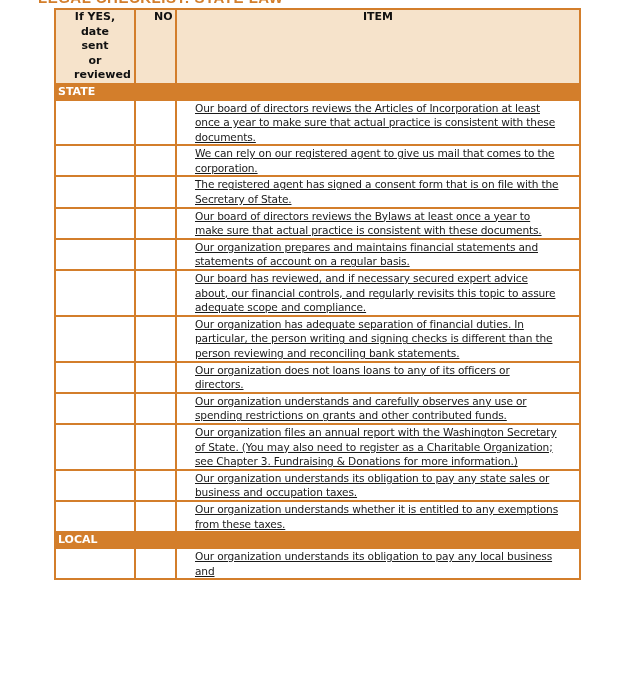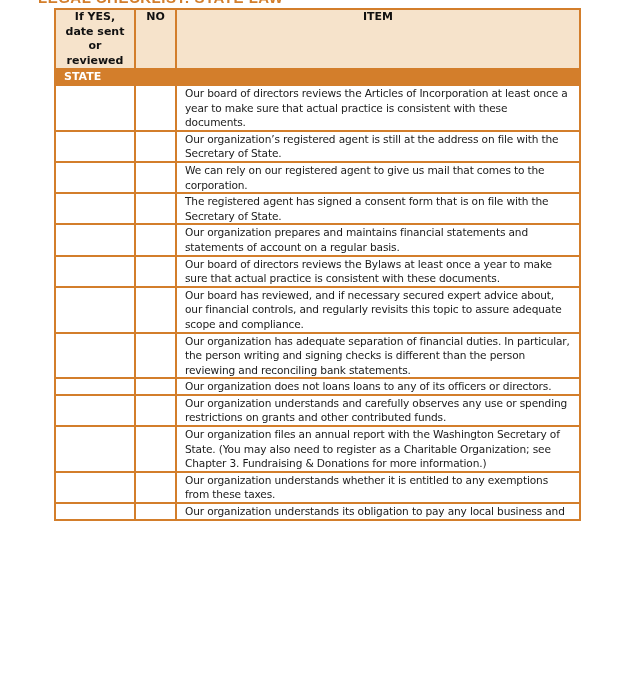--- a/index.html
+++ b/index.html
@@ -12,33 +12,33 @@
   }
   table.checklist {
     position: absolute; left: 54px; top: 8px;
     width: 525px; border-collapse: collapse; table-layout: fixed;
     font-size: 10.6px; line-height: 14.6px; color: #1a1a1a;
   }
   table.checklist col.c1 { width: 80px; }
   table.checklist col.c2 { width: 41px; }
   table.checklist col.c3 { width: 404px; }
   table.checklist td, table.checklist th {
-    border: 2px solid #D37E2B; padding: 0 8px; vertical-align: top;
+    border: 2px solid #D37E2B; padding: 0 18px; vertical-align: top;
   }
   thead th {
     background: #F6E3CB; font-weight: bold; font-size: 11px; line-height: 14.5px;
     text-align: center; vertical-align: middle; height: 43px; padding: 0 1px;
     color: #111;
   }
   tr.section td {
     background: #D37E2B; color: #ffffff; font-weight: bold; font-size: 11px;
-    line-height: 12px; padding: 1px 8px; height: 11px; margin-left: 48px;
+    line-height: 12px; padding: 1px 2px; height: 11px; margin-left: 48px;
   }
   td.blank { background: #fff; }
-  td.item { letter-spacing: -0.15px; }
+  td.item { letter-spacing: -0.15px; text-decoration: underline; }
 </style>
 </head>
 <body>
 
 <div class="doc-title">LEGAL CHECKLIST: STATE LAW</div>
 
 <table class="checklist">
   <colgroup>
       <col class="c1">
       <col class="c2">
@@ -56,41 +56,36 @@
         <td colspan="3">STATE</td>
       </tr>
       <tr>
         <td class="blank"></td>
         <td class="blank"></td>
         <td class="item">Our board of directors reviews the Articles of Incorporation at least once a year to make sure that actual practice is consistent with these documents.</td>
       </tr>
       <tr>
         <td class="blank"></td>
         <td class="blank"></td>
-        <td class="item">Our organization’s registered agent is still at the address on file with the Secretary of State.</td>
-      </tr>
-      <tr>
-        <td class="blank"></td>
-        <td class="blank"></td>
         <td class="item">We can rely on our registered agent to give us mail that comes to the corporation.</td>
       </tr>
       <tr>
         <td class="blank"></td>
         <td class="blank"></td>
         <td class="item">The registered agent has signed a consent form that is on file with the Secretary of State.</td>
       </tr>
       <tr>
         <td class="blank"></td>
         <td class="blank"></td>
-        <td class="item">Our organization prepares and maintains financial statements and statements of account on a regular basis.</td>
+        <td class="item">Our board of directors reviews the Bylaws at least once a year to make sure that actual practice is consistent with these documents.</td>
       </tr>
       <tr>
         <td class="blank"></td>
         <td class="blank"></td>
-        <td class="item">Our board of directors reviews the Bylaws at least once a year to make sure that actual practice is consistent with these documents.</td>
+        <td class="item">Our organization prepares and maintains financial statements and statements of account on a regular basis.</td>
       </tr>
       <tr>
         <td class="blank"></td>
         <td class="blank"></td>
         <td class="item">Our board has reviewed, and if necessary secured expert advice about, our financial controls, and regularly revisits this topic to assure adequate scope and compliance.</td>
       </tr>
       <tr>
         <td class="blank"></td>
         <td class="blank"></td>
         <td class="item">Our organization has adequate separation of financial duties. In particular, the person writing and signing checks is different than the person reviewing and reconciling bank statements.</td>
@@ -106,21 +101,29 @@
         <td class="item">Our organization understands and carefully observes any use or spending restrictions on grants and other contributed funds.</td>
       </tr>
       <tr>
         <td class="blank"></td>
         <td class="blank"></td>
         <td class="item">Our organization files an annual report with the Washington Secretary of State. (You may also need to register as a Charitable Organization; see Chapter 3. Fundraising &amp; Donations for more information.)</td>
       </tr>
       <tr>
         <td class="blank"></td>
         <td class="blank"></td>
+        <td class="item">Our organization understands its obligation to pay any state sales or business and occupation taxes.</td>
+      </tr>
+      <tr>
+        <td class="blank"></td>
+        <td class="blank"></td>
         <td class="item">Our organization understands whether it is entitled to any exemptions from these taxes.</td>
+      </tr>
+      <tr class="section">
+        <td colspan="3">LOCAL</td>
       </tr>
       <tr>
         <td class="blank"></td>
         <td class="blank"></td>
         <td class="item">Our organization understands its obligation to pay any local business and</td>
       </tr>
     </tbody>
 </table>
 
 </body></html>

